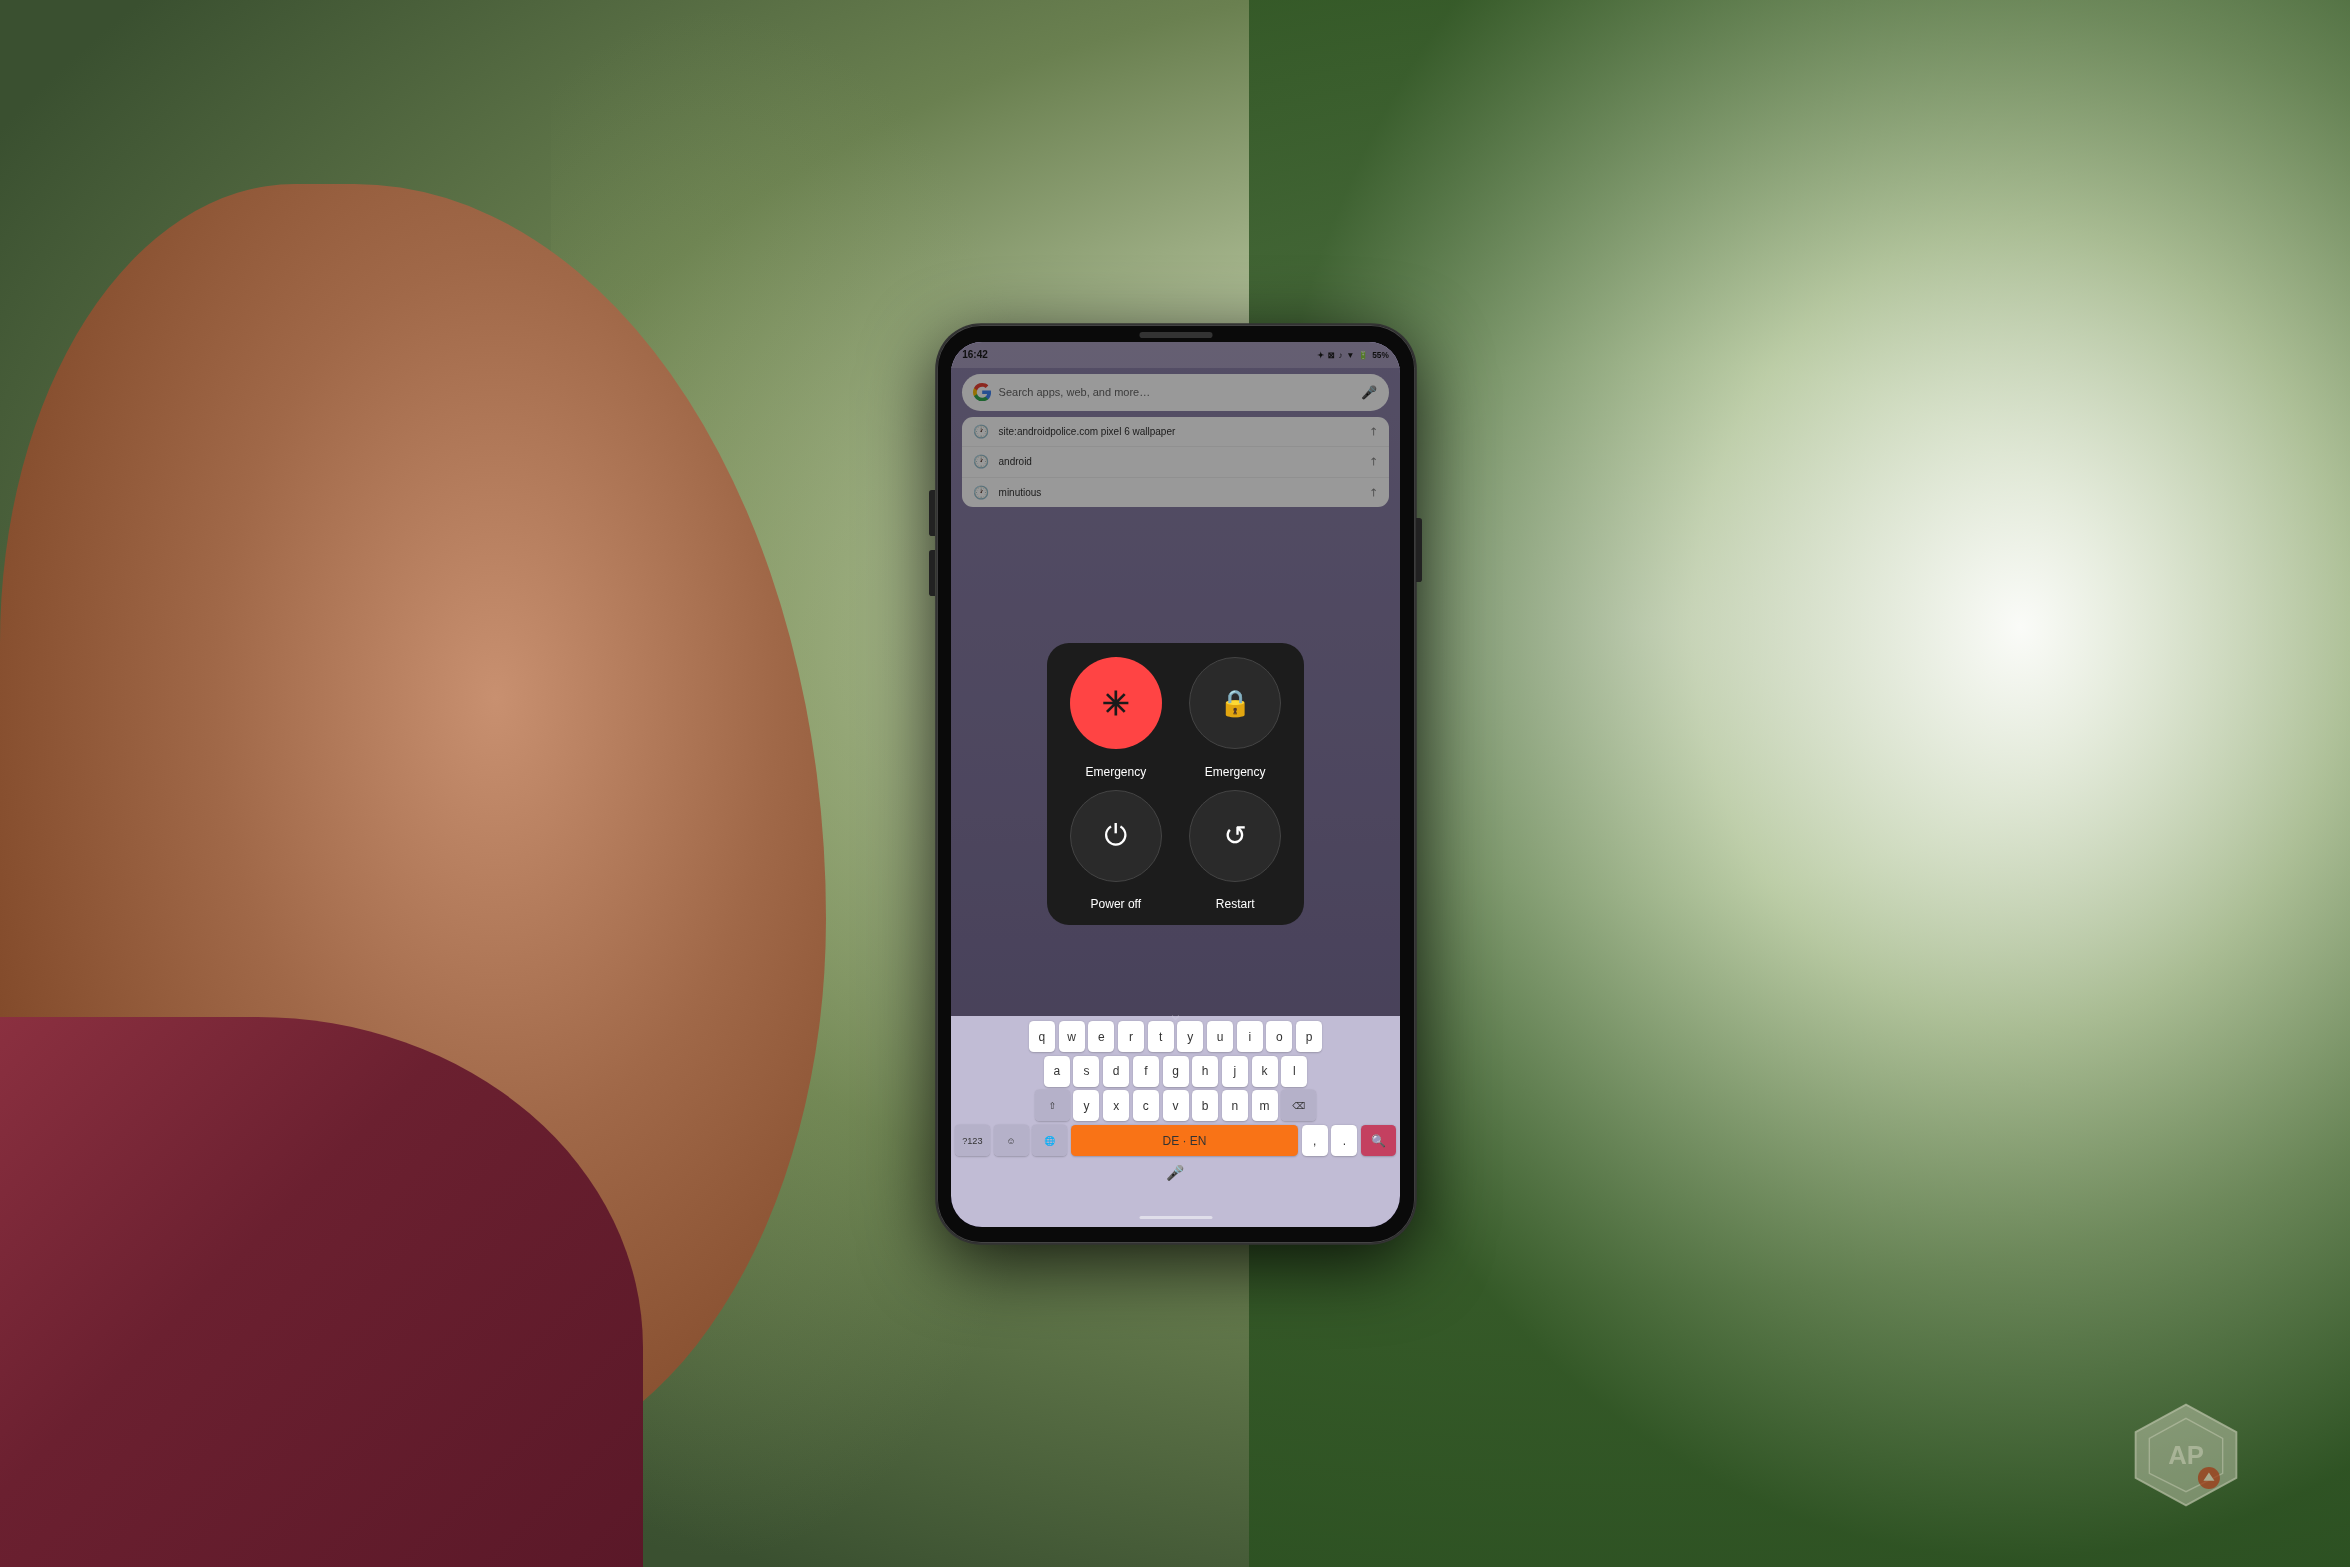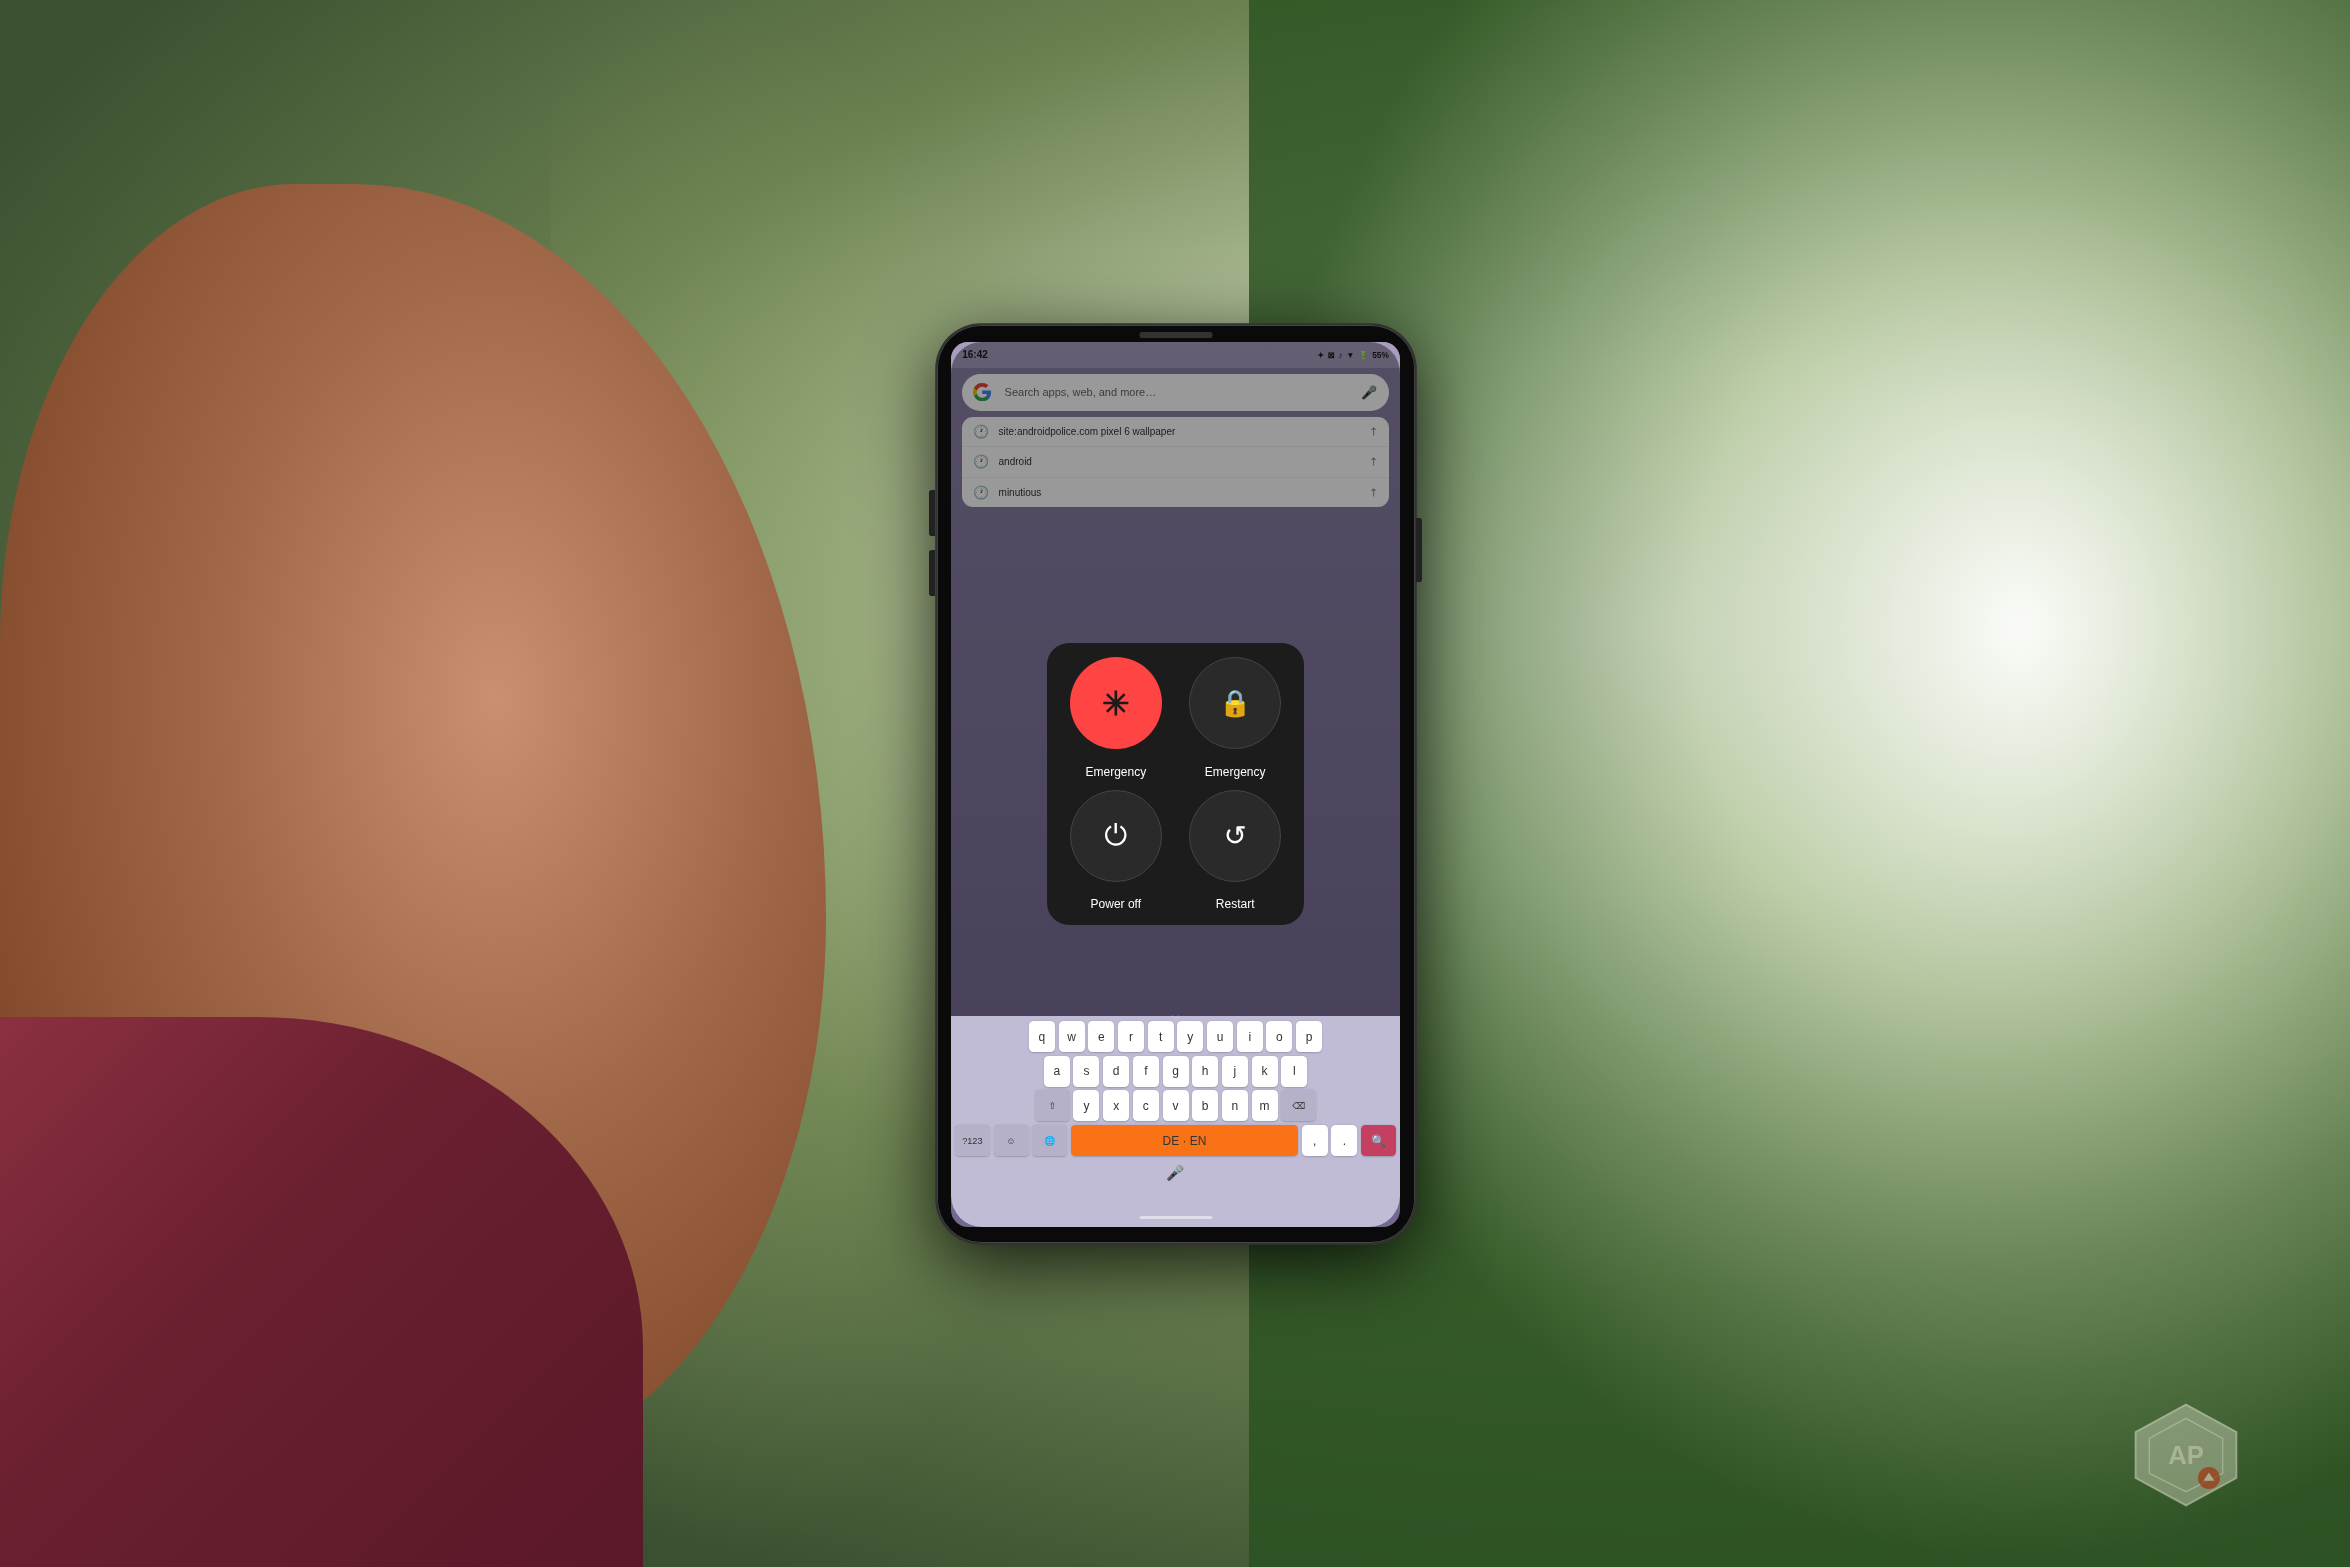--- a/index.html
+++ b/index.html
@@ -88,21 +88,21 @@
       border-radius: 0 2.8px 2.8px 0;
     }
 
     .phone-screen {
       position: absolute;
       top: 16.5px;
       left: 14.7px;
       right: 14.7px;
       bottom: 16.5px;
       background: #1a1a2e;
-      border-radius: 17px;
+      border-radius: 31px;
       overflow: hidden;
     }
 
     
     .speaker-top {
       position: absolute;
       top: 7.3px;
       left: 50%;
       transform: translateX(-50%);
       width: 73px;
@@ -146,21 +146,21 @@
       position: absolute;
       top: 32px;
       left: 11px;
       right: 11px;
       height: 37px;
       background: #fff;
       border-radius: 18.4px;
       display: flex;
       align-items: center;
       padding: 0 11px;
-      gap: 13px;
+      gap: 7px;
     }
 
     .google-g {
       width: 18.4px;
       height: 18.4px;
       display: flex;
       align-items: center;
       justify-content: center;
       font-size: 13px;
       font-weight: 700;

